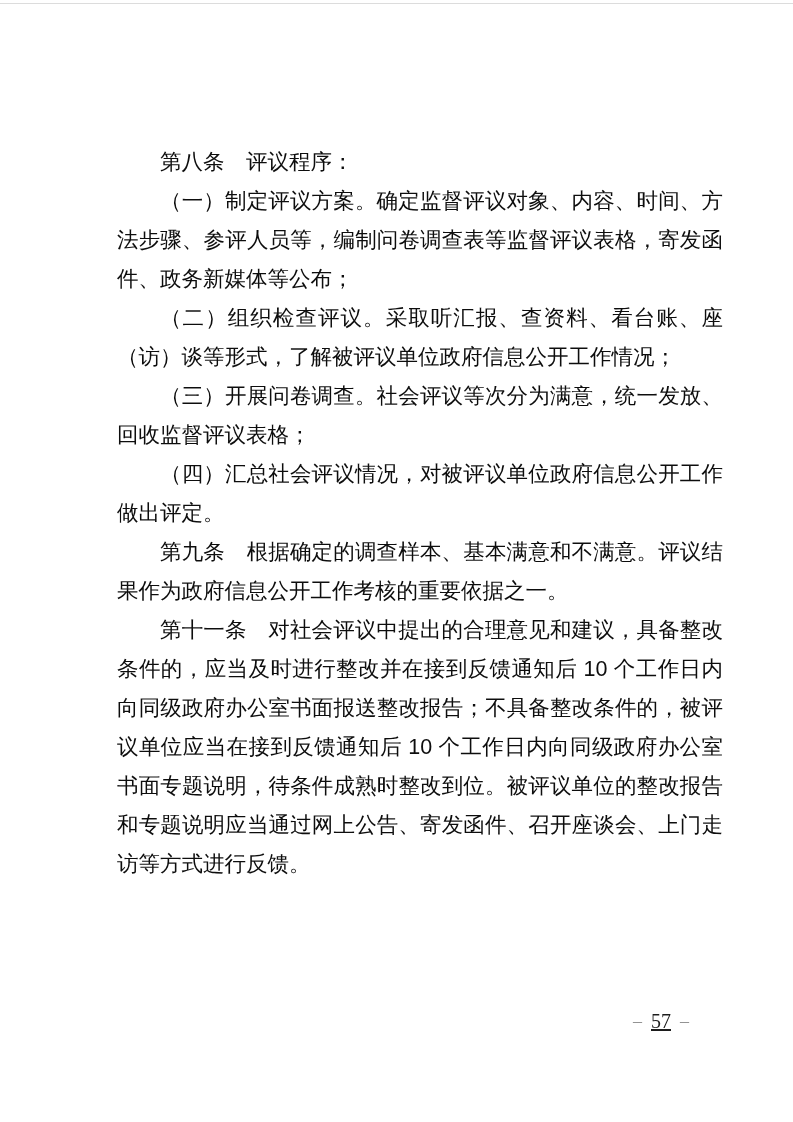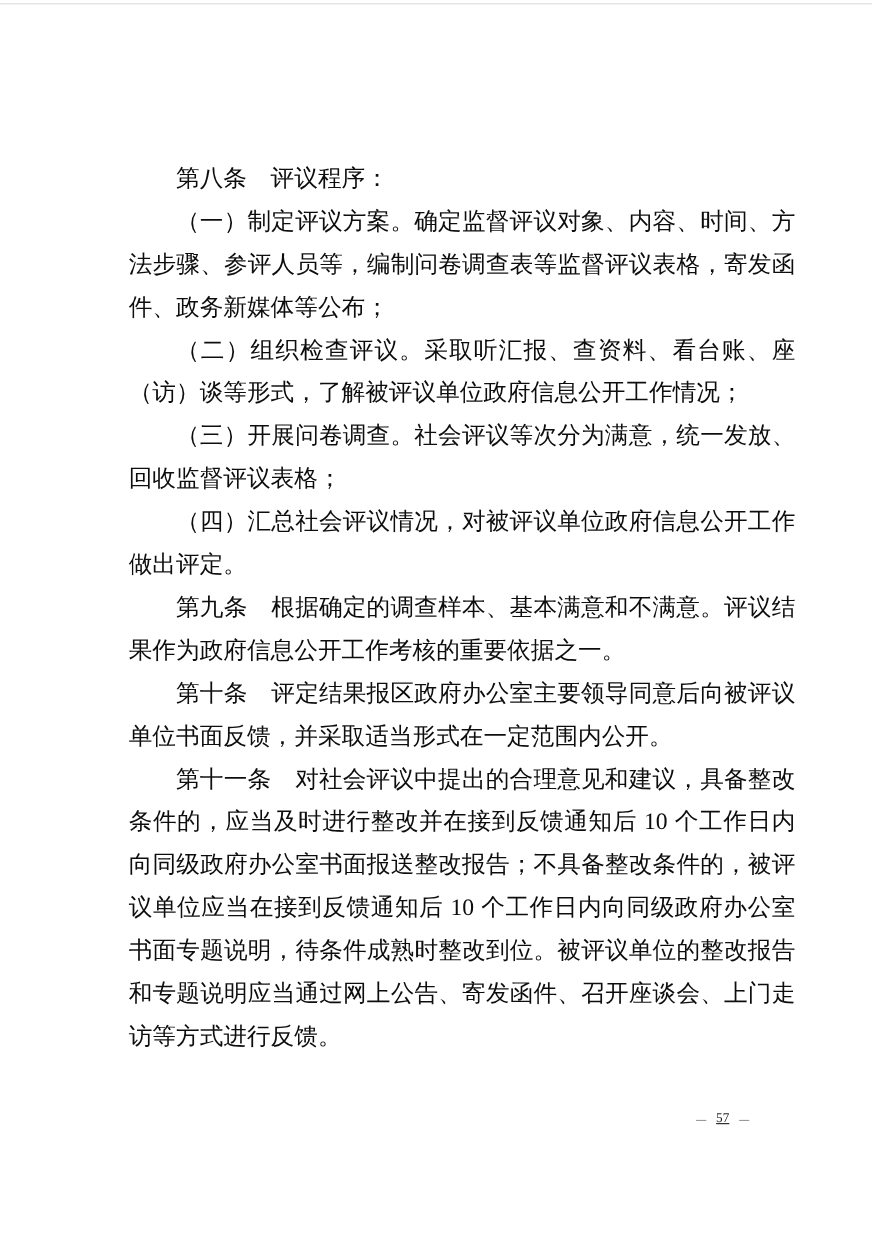--- a/index.html
+++ b/index.html
@@ -34,56 +34,55 @@
     margin: 0;
     font-size: 21.5px;
     line-height: 39px;
     text-align: justify;
     text-justify: inter-ideograph;
     text-indent: 2em;
     word-break: break-all;
     font-family: "Liberation Sans", sans-serif;
   }
   .doc-body p span.numeral {
-    font-family: Liberation Serif, serif;
+    font-family: Liberation Sans, sans-serif;
   }
   .page-footer {
     position: absolute;
     top: 1008px;
     left: 633px;
     display: flex;
     align-items: center;
     gap: 9px;
     font-family: "Liberation Serif", serif;
   }
   .page-footer .dash {
     font-size: 18px;
     line-height: 1;
     color: #8f8f8f;
   }
   .page-footer .num {
-    font-size: 12px;
+    font-size: 20px;
     line-height: 1.3;
     color: #1c1c1c;
     text-decoration: underline;
   }
 </style>
 </head>
 <body>
 
 <div class="top-edge"></div>
 
 <main class="doc-body" id="doc-body">
     <p>第八条　评议程序：</p>
     <p>（一）制定评议方案。确定监督评议对象、内容、时间、方法步骤、参评人员等，编制问卷调查表等监督评议表格，寄发函件、政务新媒体等公布；</p>
     <p>（二）组织检查评议。采取听汇报、查资料、看台账、座（访）谈等形式，了解被评议单位政府信息公开工作情况；</p>
     <p>（三）开展问卷调查。社会评议等次分为满意，统一发放、回收监督评议表格；</p>
     <p>（四）汇总社会评议情况，对被评议单位政府信息公开工作做出评定。</p>
     <p>第九条　根据确定的调查样本、基本满意和不满意。评议结果作为政府信息公开工作考核的重要依据之一。</p>
-    <p>第十条　评定结果报区政府办公室主要领导同意后向被评议单位书面反馈，并采取适当形式在一定范围内公开。</p>
     <p>第十一条　对社会评议中提出的合理意见和建议，具备整改条件的，应当及时进行整改并在接到反馈通知后 <span class="numeral">10</span> 个工作日内向同级政府办公室书面报送整改报告；不具备整改条件的，被评议单位应当在接到反馈通知后 <span class="numeral">10</span> 个工作日内向同级政府办公室书面专题说明，待条件成熟时整改到位。被评议单位的整改报告和专题说明应当通过网上公告、寄发函件、召开座谈会、上门走访等方式进行反馈。</p>
   </main>
 
 <div class="page-footer">
   <span class="dash">–</span>
   <span class="num">57</span>
   <span class="dash">–</span>
 </div>
 
 </body></html>

